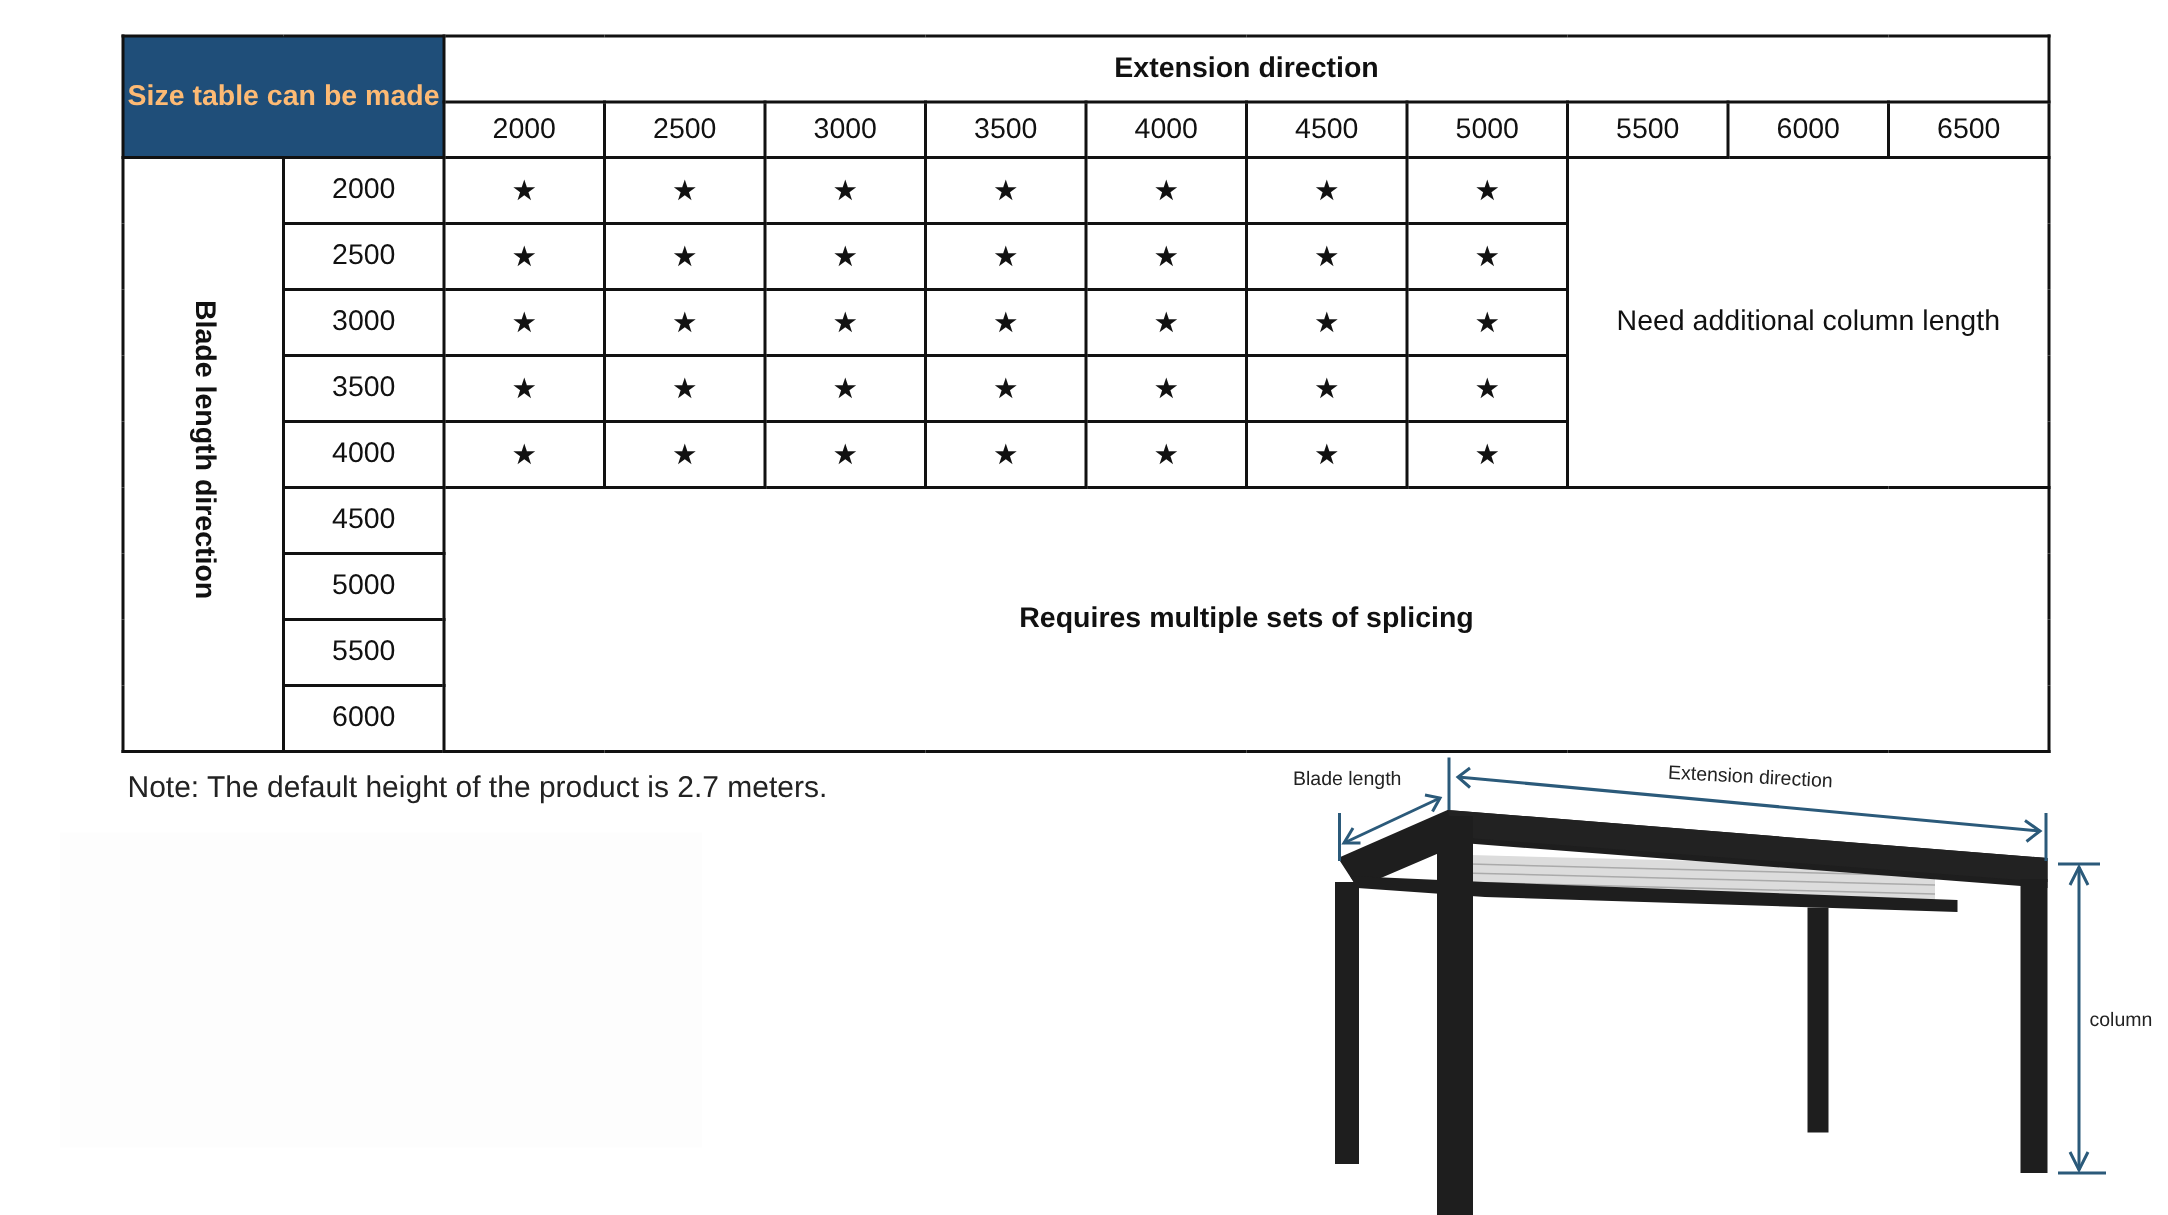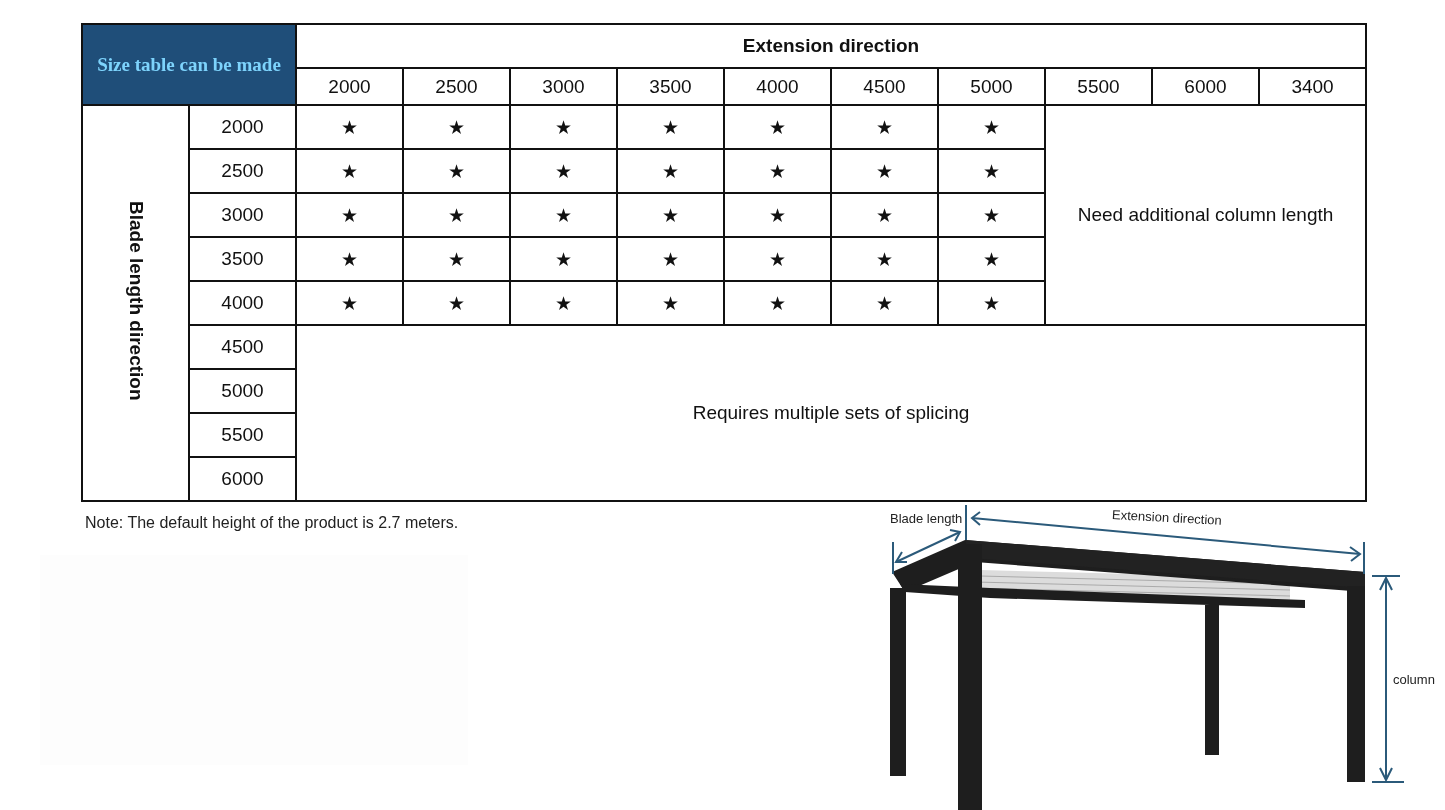--- a/index.html
+++ b/index.html
@@ -3,31 +3,31 @@
 <meta charset="utf-8">
 <style>
   html, body { margin:0; padding:0; background:#ffffff; }
   body { width:1445px; height:810px; position:relative; overflow:hidden;
          font-family:"Liberation Sans", "DejaVu Sans", sans-serif; color:#111; }
 
   table.size-table { position:absolute; left:81px; top:23px; border-collapse:collapse;
     table-layout:fixed; width:1284px; }
   table.size-table td { border:2px solid #111; text-align:center; vertical-align:middle;
     padding:0; font-size:19px; }
-  .corner { background:#1f4e79; color:#7dd3fc; font-weight:bold; font-size:23px; line-height:32px;font-family:Liberation Serif, serif; }
+  .corner { background:#1f4e79; color:#fdba74; font-weight:bold; font-size:23px; line-height:32px; }
   .ext-title { font-weight:bold; font-size:23px; height:42px; }
   .col-head { height:35px; }
   .row-cell { height:42px; }
   .star { font-size:24px; }
   .blade-label { font-weight:bold; font-size:22px; }
   .blade-label span { display:inline-block; writing-mode:vertical-rl; white-space:nowrap; }
   .need-col { font-size:19px; }
-  .splice { font-size:24px; }
+  .splice { font-size:24px;font-weight:bold; }
 
-  .note { position:absolute; left:85px; top:514px; font-size:16px; color:#222; }
+  .note { position:absolute; left:85px; top:514px; font-size:20px; color:#222; }
   .grey-box { position:absolute; left:40px; top:555px; width:428px; height:210px; background:#fdfdfd; }
 
   .diagram { position:absolute; left:860px; top:500px; width:585px; height:310px; }
   .diagram .lbl { position:absolute; font-size:13px; color:#222; }
 </style>
 </head>
 <body>
 
 <table class="size-table">
   <colgroup>
@@ -52,21 +52,21 @@
     <tr id="col-head-row">
         <td class="col-head">2000</td>
         <td class="col-head">2500</td>
         <td class="col-head">3000</td>
         <td class="col-head">3500</td>
         <td class="col-head">4000</td>
         <td class="col-head">4500</td>
         <td class="col-head">5000</td>
         <td class="col-head">5500</td>
         <td class="col-head">6000</td>
-        <td class="col-head">3400</td>
+        <td class="col-head">6500</td>
       </tr>
   <tr>
         <td rowspan="9" class="blade-label"><span>Blade length direction</span></td>
         <td class="row-cell">2000</td>
         <td class="star">★</td>
         <td class="star">★</td>
         <td class="star">★</td>
         <td class="star">★</td>
         <td class="star">★</td>
         <td class="star">★</td>
@@ -161,16 +161,16 @@
       <line x1="512" y1="282" x2="544" y2="282"></line>
       <line x1="526" y1="78" x2="526" y2="280"></line>
       <polyline points="42,52 36,62 47,62"></polyline>
       <polyline points="90,30 100,32 95,41"></polyline>
       <polyline points="120,12 112,18 120,25"></polyline>
       <polyline points="490,47 500,54 491,61"></polyline>
       <polyline points="520,90 526,78 532,90"></polyline>
       <polyline points="520,268 526,280 532,268"></polyline>
     </g>
   </svg>
-  <div class="lbl" style="left:30px;top:11px;">Blade length</div>
+  <div class="lbl" style="left:2px;top:11px;">Blade length</div>
   <div class="lbl" style="left:252px;top:10px;transform:rotate(3deg);">Extension direction</div>
   <div class="lbl" style="left:533px;top:172px;">column</div>
 </div>
 
 </body></html>

